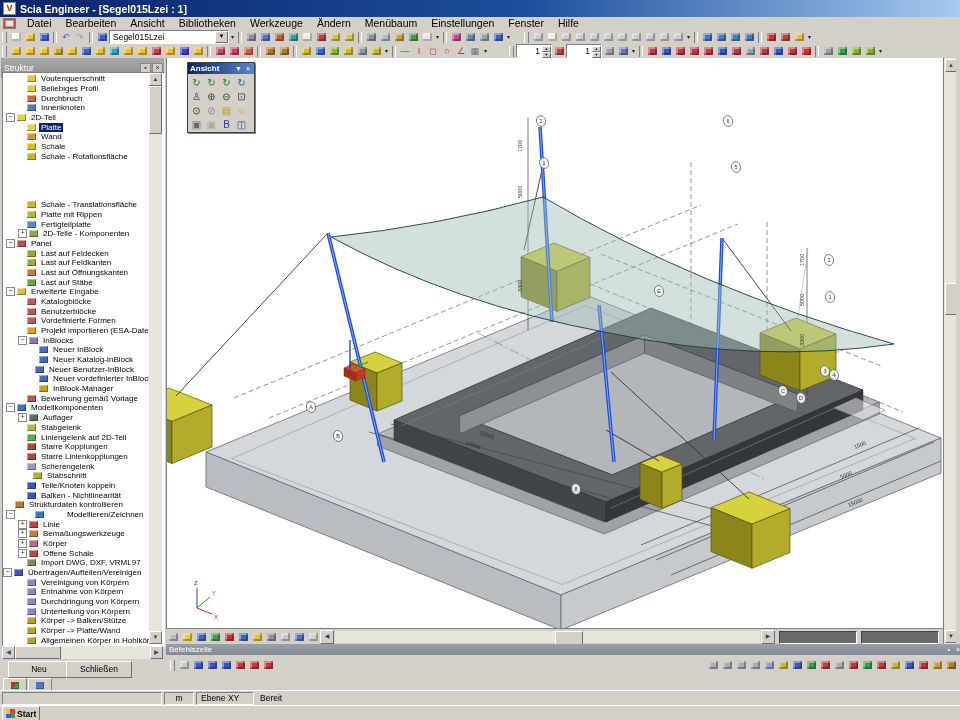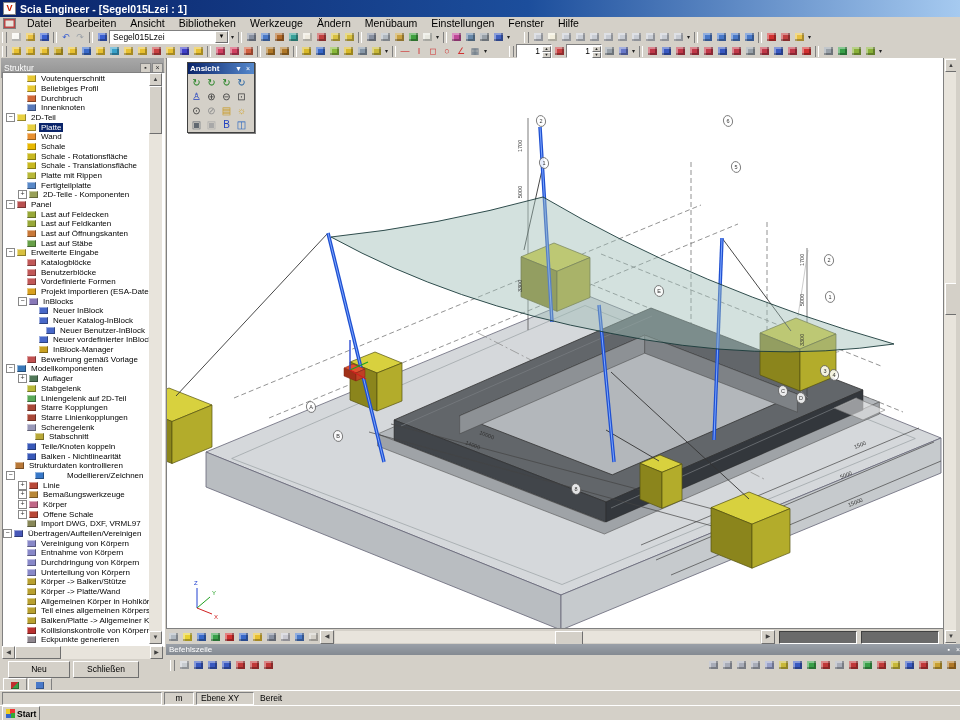--- a/index.html
+++ b/index.html
@@ -509,21 +509,21 @@
           <div class="trow" style="padding-left: 15px;">
             <span class="tspace"></span>
             <span class="ticon" style="background: rgb(232, 184, 0);"></span>
             <span class="tlabel">Schale</span>
           </div>
           <div class="trow" style="padding-left: 15px;">
             <span class="tspace"></span>
             <span class="ticon" style="background: rgb(200, 184, 32);"></span>
             <span class="tlabel">Schale - Rotationsfläche</span>
           </div>
-          <div class="trow" style="padding-left: 15px;">
+          <div class="trow" style="padding-left: 15px; margin-top: 39px;">
             <span class="tspace"></span>
             <span class="ticon" style="background: rgb(200, 184, 32);"></span>
             <span class="tlabel">Schale - Translationsfläche</span>
           </div>
           <div class="trow" style="padding-left: 15px;">
             <span class="tspace"></span>
             <span class="ticon" style="background: rgb(184, 184, 56);"></span>
             <span class="tlabel">Platte mit Rippen</span>
           </div>
           <div class="trow" style="padding-left: 15px;">
@@ -594,21 +594,21 @@
           <div class="trow" style="padding-left: 27px;">
             <span class="tspace"></span>
             <span class="ticon" style="background: rgb(72, 104, 200);"></span>
             <span class="tlabel">Neuer InBlock</span>
           </div>
           <div class="trow" style="padding-left: 27px;">
             <span class="tspace"></span>
             <span class="ticon" style="background: rgb(72, 104, 200);"></span>
             <span class="tlabel">Neuer Katalog-InBlock</span>
           </div>
-          <div class="trow" style="padding-left: 34px;">
+          <div class="trow" style="padding-left: 23px;">
             <span class="tspace"></span>
             <span class="ticon" style="background: rgb(72, 104, 200);"></span>
             <span class="tlabel">Neuer Benutzer-InBlock</span>
           </div>
           <div class="trow" style="padding-left: 27px;">
             <span class="tspace"></span>
             <span class="ticon" style="background: rgb(72, 104, 200);"></span>
             <span class="tlabel">Neuer vordefinierter InBlock der</span>
           </div>
           <div class="trow" style="padding-left: 27px;">
@@ -649,21 +649,21 @@
           <div class="trow" style="padding-left: 15px;">
             <span class="tspace"></span>
             <span class="ticon" style="background: rgb(168, 72, 56);"></span>
             <span class="tlabel">Starre Linienkopplungen</span>
           </div>
           <div class="trow" style="padding-left: 15px;">
             <span class="tspace"></span>
             <span class="ticon" style="background: rgb(152, 152, 184);"></span>
             <span class="tlabel">Scherengelenk</span>
           </div>
-          <div class="trow" style="padding-left: 3px; margin-left: 20px;">
+          <div class="trow" style="padding-left: 21px;">
             <span class="tspace"></span>
             <span class="ticon" style="background: rgb(184, 168, 56);"></span>
             <span class="tlabel">Stabschnitt</span>
           </div>
           <div class="trow" style="padding-left: 15px;">
             <span class="tspace"></span>
             <span class="ticon" style="background: rgb(56, 88, 184);"></span>
             <span class="tlabel">Teile/Knoten koppeln</span>
           </div>
           <div class="trow" style="padding-left: 15px;">
@@ -773,21 +773,21 @@
         <div class="sbtn" style="left:0;bottom:0;width:11px;height:11px;">▼</div>
       </div>
     </div>
     <div id="sidehscroll">
       <div class="sbtn" style="left:0;top:0;width:11px;height:11px;">◀</div>
       <div class="sthumb" style="left:13px;top:0;width:44px;height:11px;"></div>
       <div class="sbtn" style="right:0;top:0;width:11px;height:11px;">▶</div>
     </div>
     <div id="sidebtns">
       <div class="btn" style="left:8px;width:60px;">Neu</div>
-      <div class="btn" style="left:73px;width:64px;">Schließen</div>
+      <div class="btn" style="left:66px;width:64px;">Schließen</div>
     </div>
     <div id="docktabs">
       <div class="dtab">
           <span class="chip" style="background:linear-gradient(135deg,#c03030 50%,#38a048 50%);"></span>
         </div>
       <div class="dtab">
           <span class="chip" style="background:#4878c8;"></span>
         </div>
     </div>
   </div>

